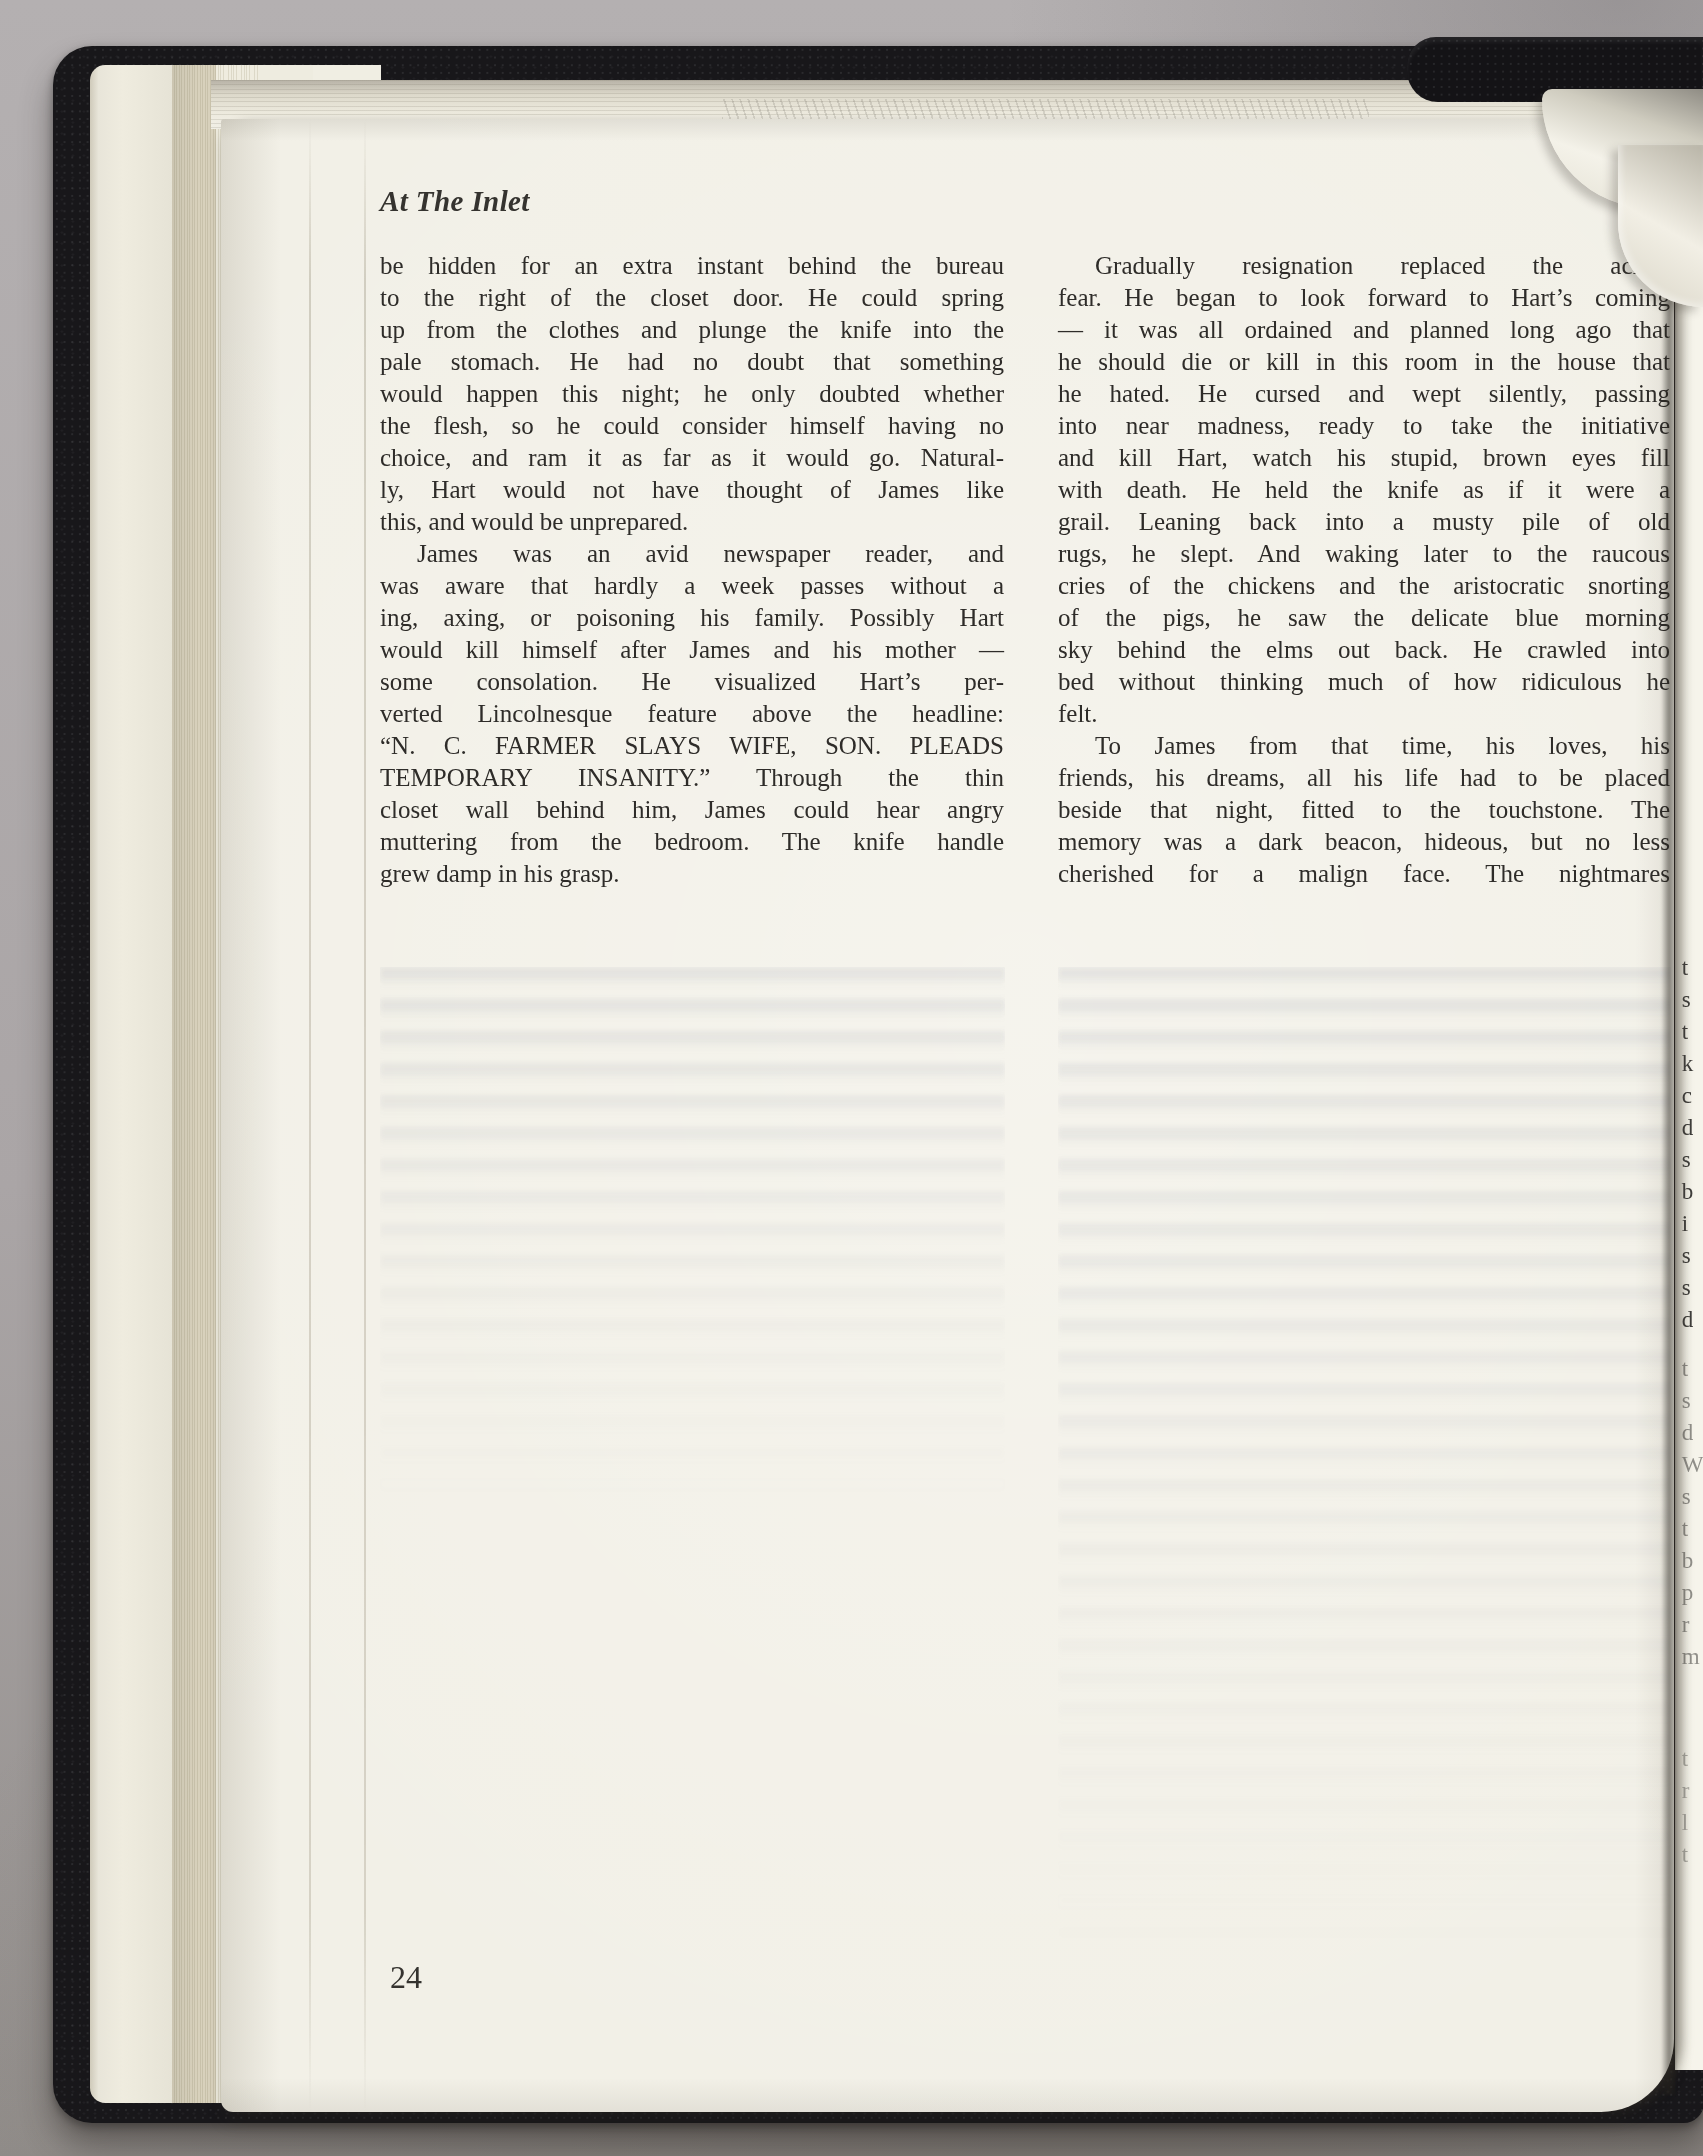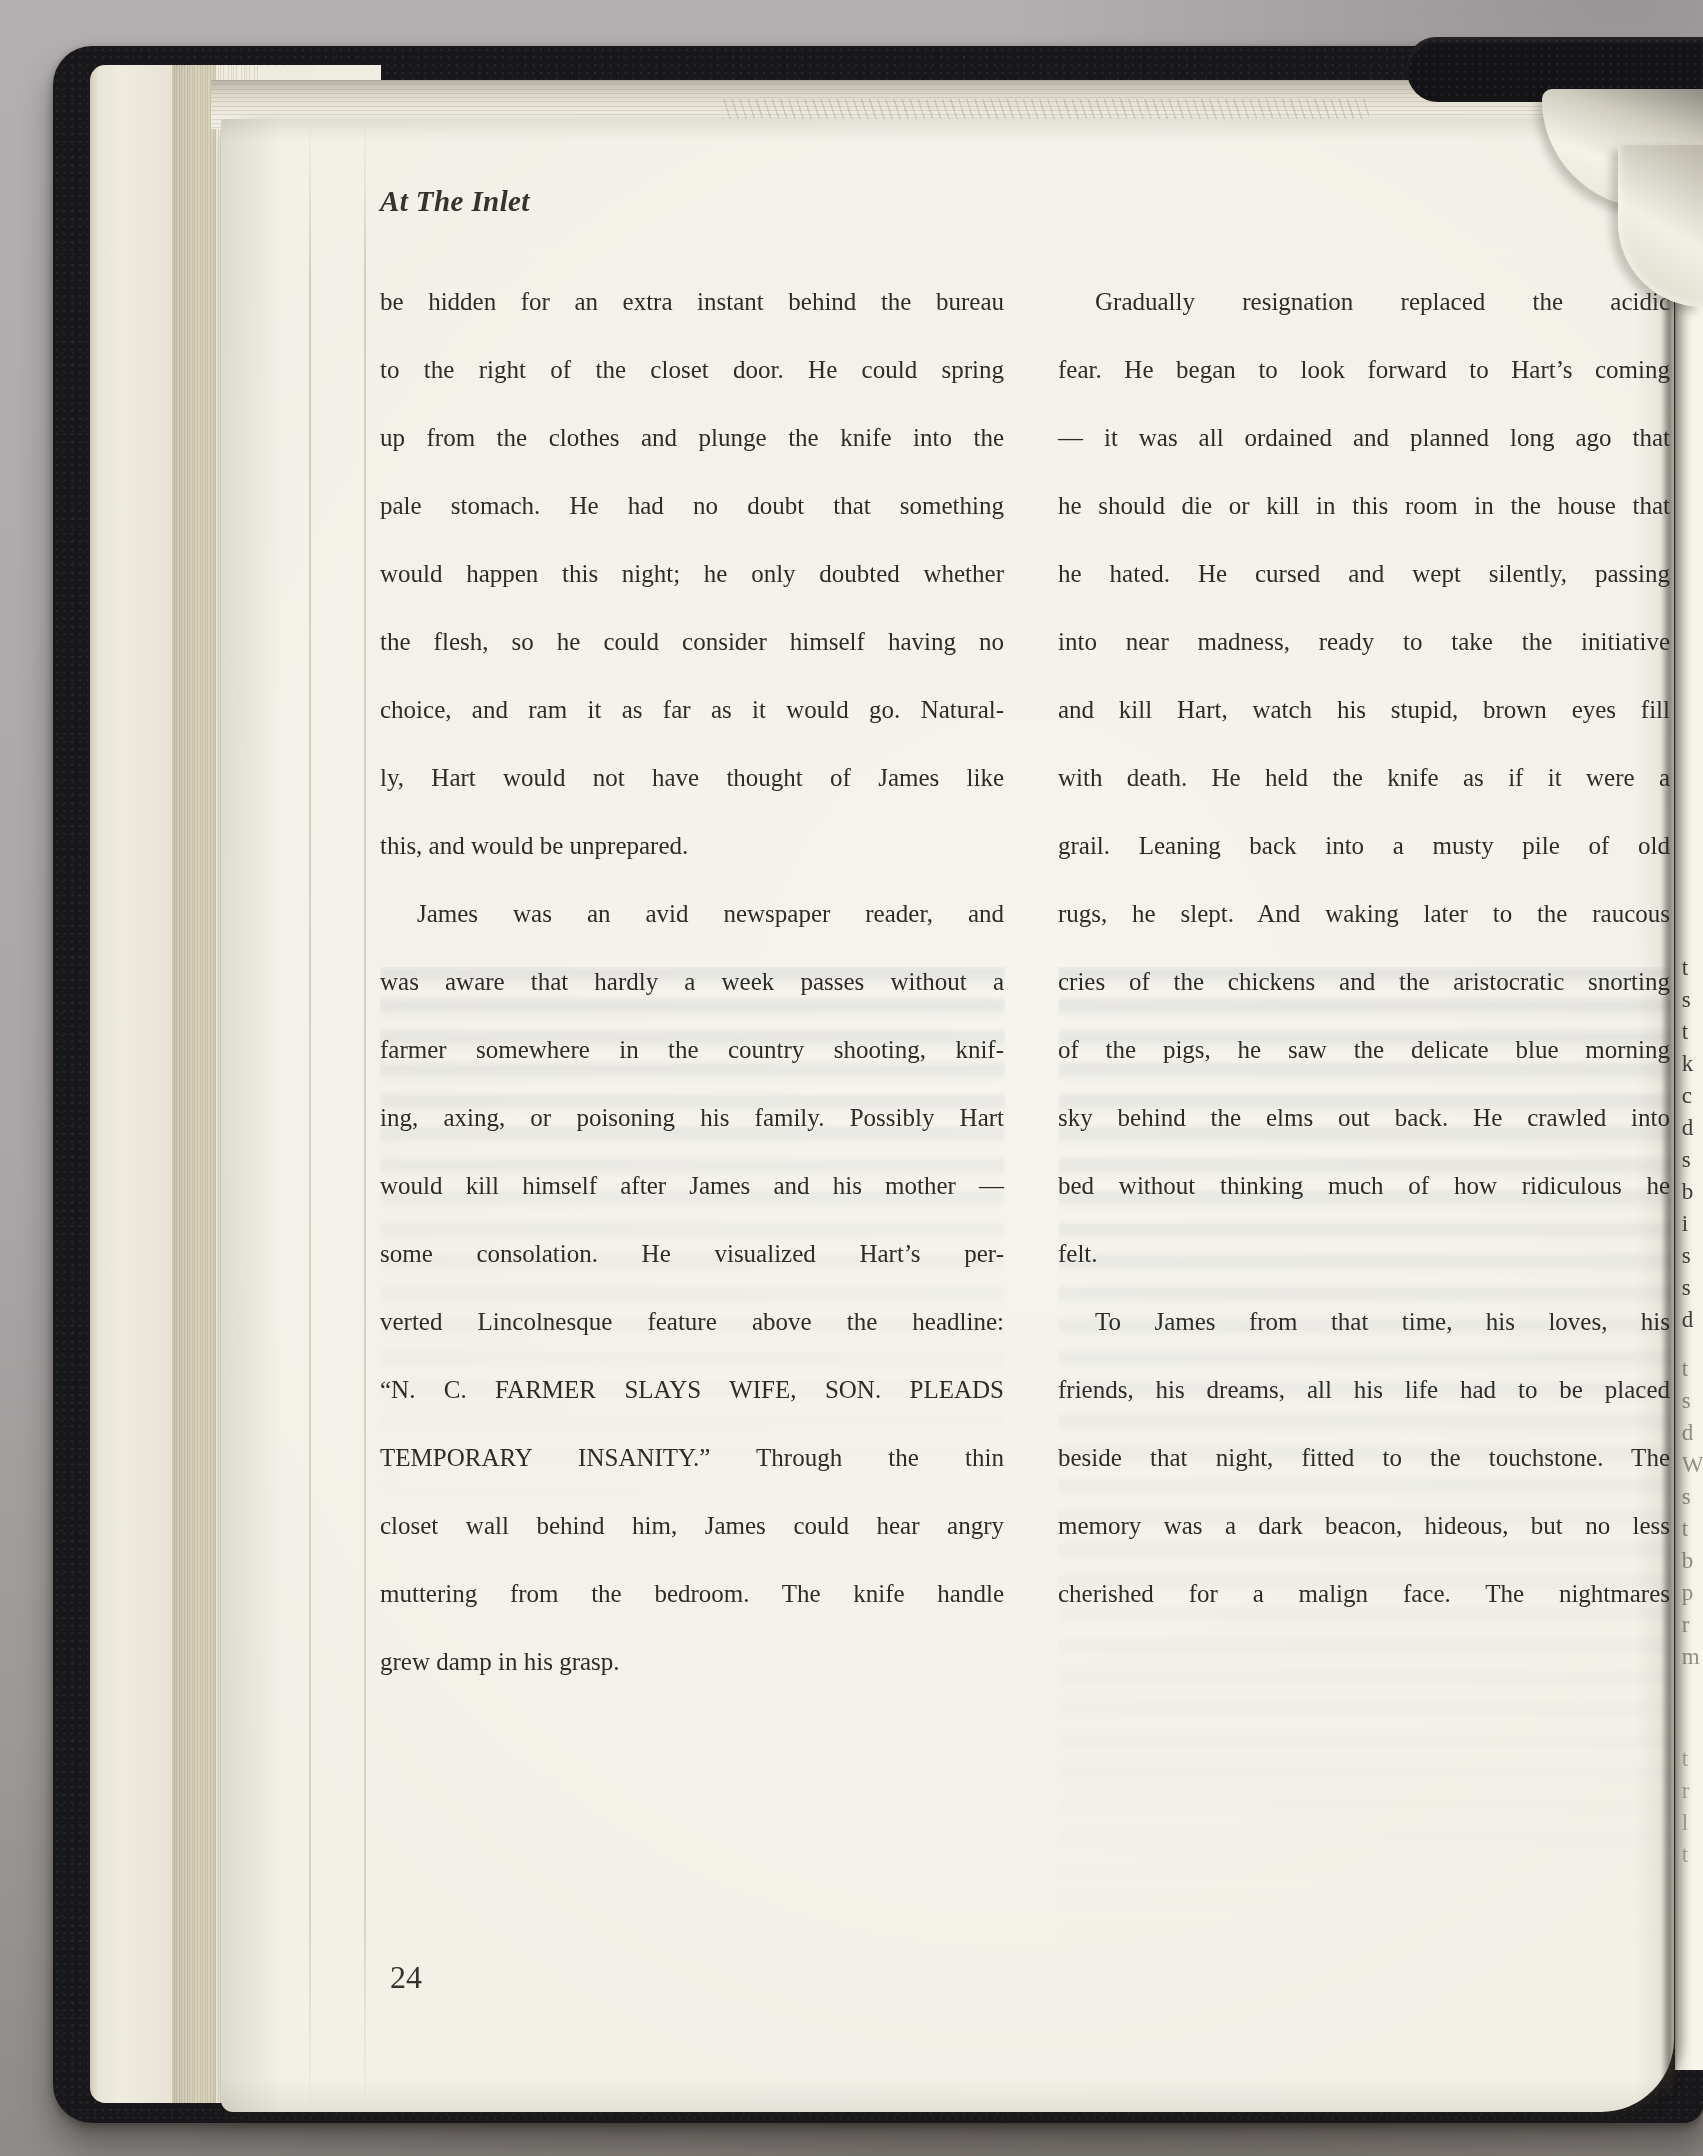--- a/index.html
+++ b/index.html
@@ -76,21 +76,21 @@
   .crease-1{left:88px;} .crease-2{left:143px;}
   
   .page-header{
     position:absolute;left:159px;top:66px;
     font:italic 700 29px "Liberation Serif", serif;letter-spacing:0.4px;color:#35332f;
   }
   .col{position:absolute;top:131px;font-size:25px;color:#2e2c29;}
   .col-left{left:159px;width:624px;}
   .col-right{left:837px;width:612px;}
   .para{margin:0;}
-  .line{text-align:justify;text-align-last:justify;height:32px;line-height:32px;overflow:visible;margin-top:36px;}
+  .line{text-align:justify;text-align-last:justify;height:32px;line-height:32px;overflow:visible;}
   .line.last{text-align-last:left;}
   .line.indent{text-indent:37px;}
   .page-number{position:absolute;left:169px;top:1840px;font-size:32px;color:#35332f;}
   
   .ghost{
     position:absolute;filter:blur(2.6px);pointer-events:none;
     background:
       repeating-linear-gradient(180deg, rgba(116,124,146,0.13) 0 12px, rgba(116,124,146,0.04) 12px 19px, transparent 19px 32px);
     -webkit-mask-image:linear-gradient(180deg, rgba(0,0,0,0.9), rgba(0,0,0,0.35) 55%, transparent 100%);
     mask-image:linear-gradient(180deg, rgba(0,0,0,0.9), rgba(0,0,0,0.35) 55%, transparent 100%);
@@ -188,21 +188,20 @@
           <div class="line">pale stomach. He had no doubt that something</div>
           <div class="line">would happen this night; he only doubted whether</div>
           <div class="line">the flesh, so he could consider himself having no</div>
           <div class="line">choice, and ram it as far as it would go. Natural-</div>
           <div class="line">ly, Hart would not have thought of James like</div>
           <div class="line last">this, and would be unprepared.</div>
         </div>
         <div class="para">
           <div class="line indent">James was an avid newspaper reader, and</div>
           <div class="line">was aware that hardly a week passes without a</div>
-          <div class="line">farmer somewhere in the country shooting, knif-</div>
           <div class="line">ing, axing, or poisoning his family. Possibly Hart</div>
           <div class="line">would kill himself after James and his mother —</div>
           <div class="line">some consolation. He visualized Hart’s per-</div>
           <div class="line">verted Lincolnesque feature above the headline:</div>
           <div class="line">“N. C. FARMER SLAYS WIFE, SON. PLEADS</div>
           <div class="line">TEMPORARY INSANITY.” Through the thin</div>
           <div class="line">closet wall behind him, James could hear angry</div>
           <div class="line">muttering from the bedroom. The knife handle</div>
           <div class="line last">grew damp in his grasp.</div>
         </div>

